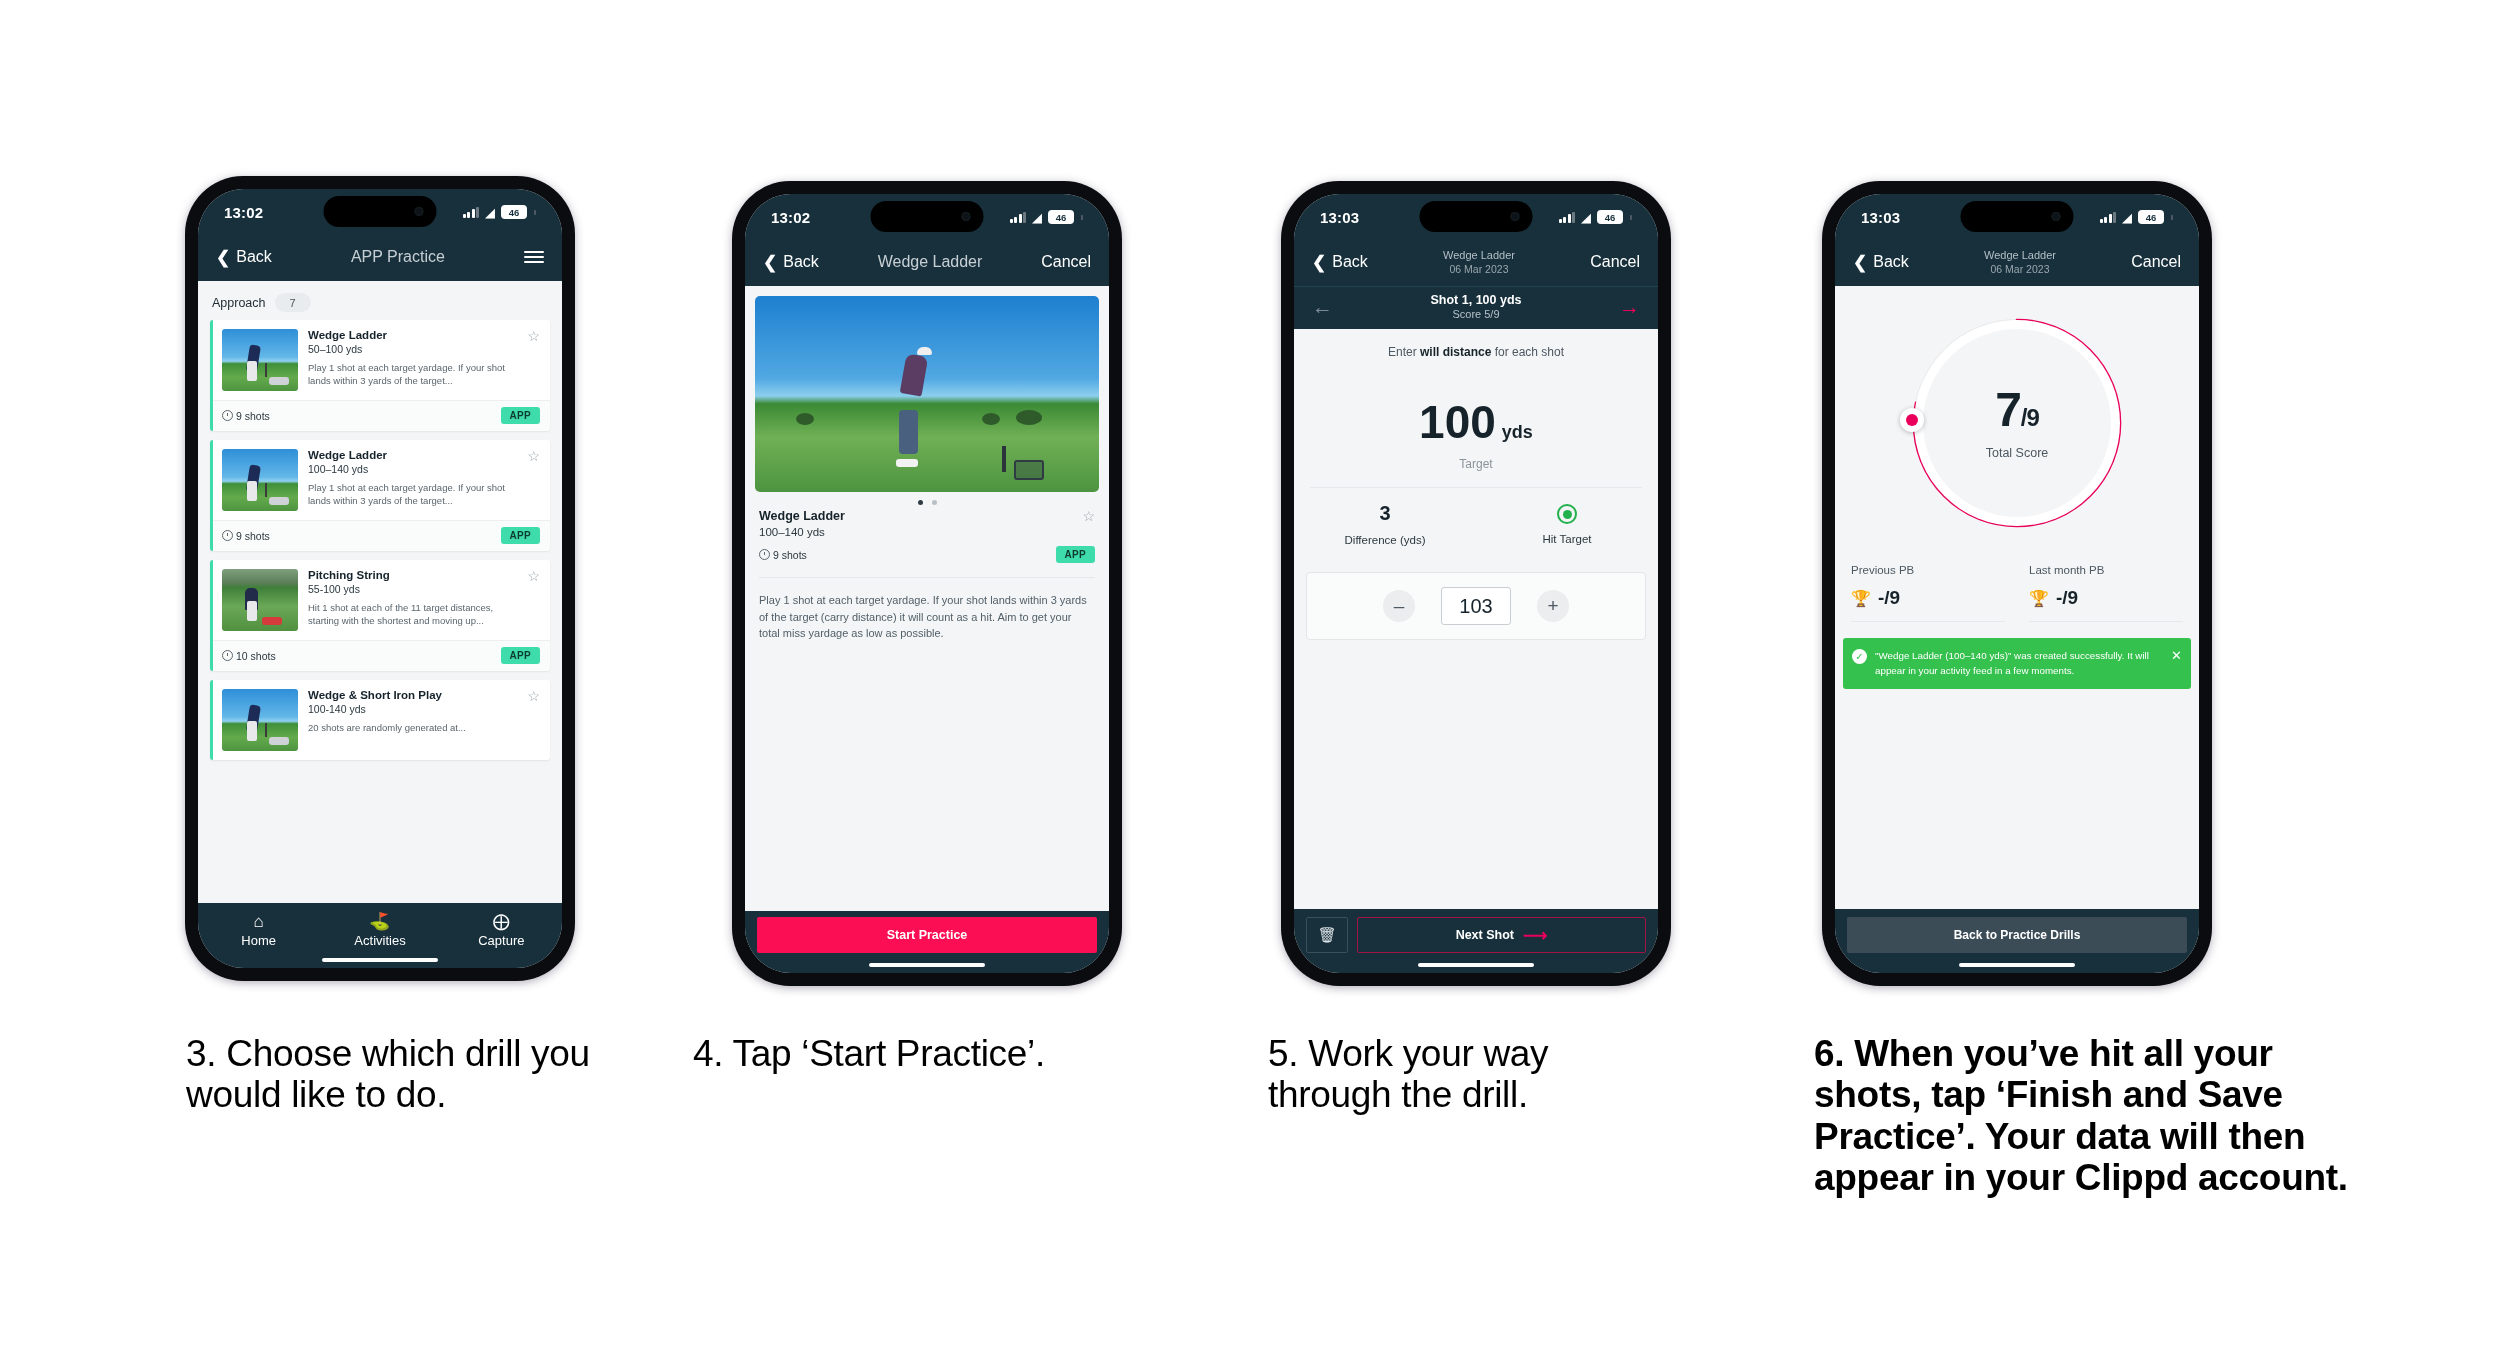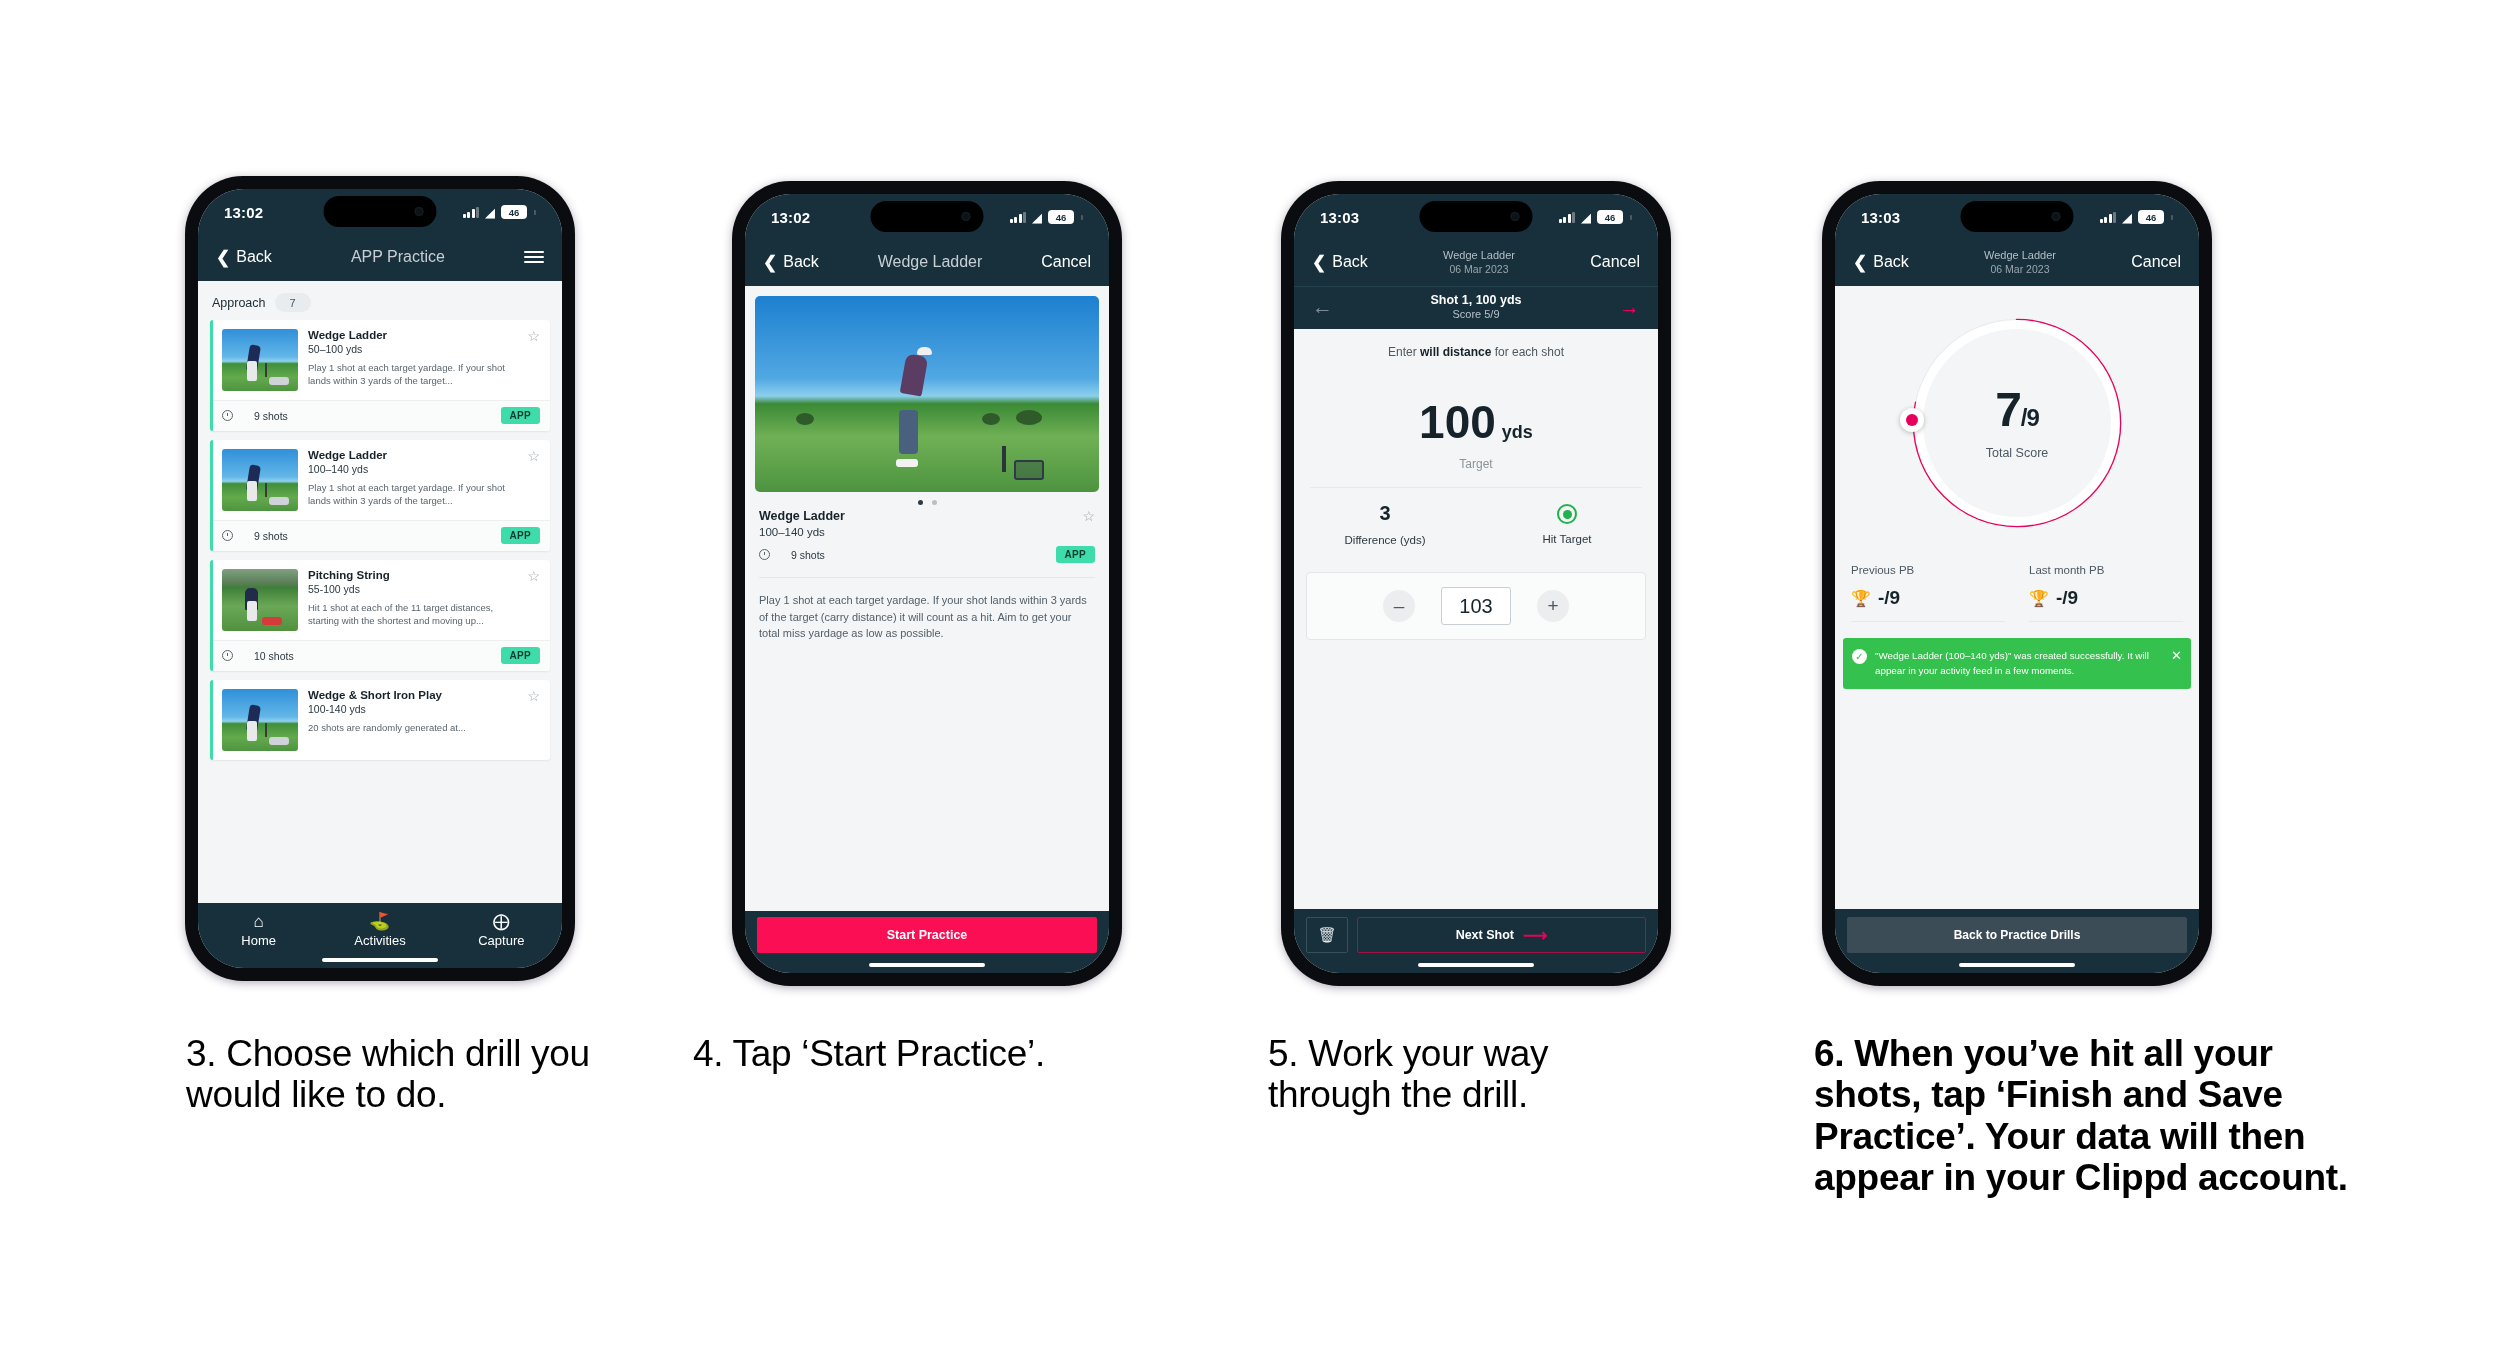--- a/index.html
+++ b/index.html
@@ -116,21 +116,21 @@
   .thumb .golfer2 { position:absolute; left:30%; top:30%; width:13px; height:22px; background:#222b4a; border-radius:5px 5px 1px 1px;}
   .thumb .legs { position:absolute; left:33%; top:52%; width:10px; height:20px; background:#e9e9ec; border-radius:2px;}
   .thumb .bag { position:absolute; left:62%; bottom:10%; width:20px; height:8px; background:#cfd3d8; border-radius:3px; }
   .thumb .flag { position:absolute; left:56%; bottom:22%; width:2px; height:14px; background:#3a3a3a; }
   .card-txt { flex:1; min-width:0; }
   .card-title { font-size:11.5px; font-weight:bold; color:#16232b; }
   .card-sub { font-size:10.5px; color:#2b3840; margin-top:2px; }
   .card-desc { font-size:9.5px; color:#5a656d; margin-top:6px; line-height:1.42; }
   .star { width:17px; flex:0 0 17px; color:#9aa4ab; font-size:14px; line-height:1; text-align:right; }
   .card-foot { display:flex; align-items:center; padding:6px 10px 7px 9px; border-top:1px solid #eceef0; background:#fafbfb; }
-  .shots { display:flex; align-items:center; gap:21px; font-size:10.5px; color:#2b3840; }
+  .shots { display:flex; align-items:center; gap:3px; font-size:10.5px; color:#2b3840; }
   .clock { width:11px;height:11px;border:1.4px solid #5b666e;border-radius:50%;position:relative; }
   .clock:after{content:"";position:absolute;left:4px;top:1.8px;width:1.2px;height:3.6px;background:#5b666e;}
   .tag { margin-left:auto; background:#3ddcaa; color:#0d3b2f; font-size:10px; font-weight:bold;
          padding:3px 9px; border-radius:3px; letter-spacing:.3px; }
 
   
   .tabbar { flex:0 0 auto; background:#17303c; display:flex; padding:8px 0 4px; }
   .tab { flex:1; display:flex; flex-direction:column; align-items:center; gap:2px; color:#fff; }
   .tab .ic { font-size:17px; line-height:1; height:20px; display:flex; align-items:center; }
   .tab .lb { font-size:13px; }

